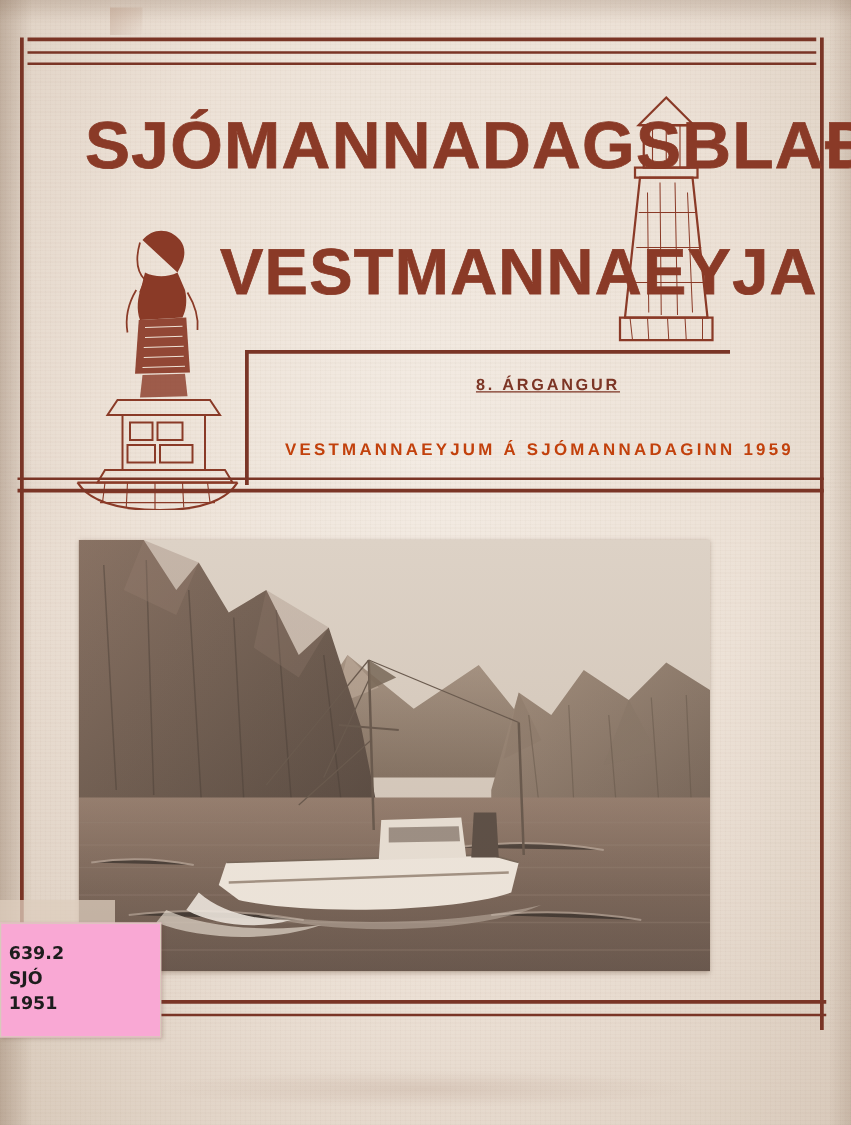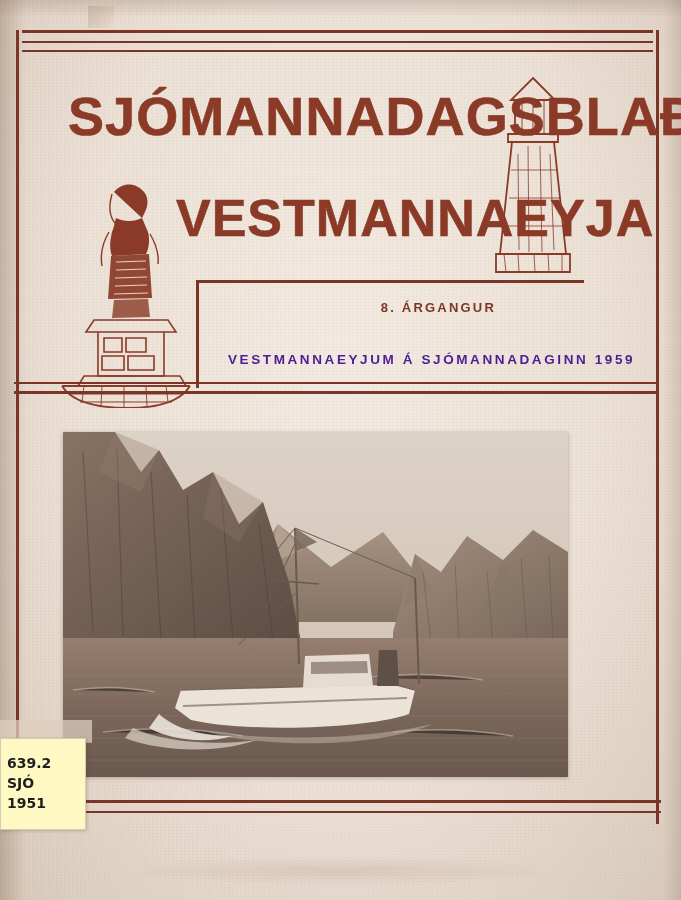--- a/index.html
+++ b/index.html
@@ -106,28 +106,29 @@
   }
 
   .volume {
     position: absolute;
     right: 92px;
     top: 238px;
     font-size: 13px;
     letter-spacing: 2.2px;
     color: #7c3525;
     font-weight: 700;
+    text-decoration: underline;
   }
   .place-date {
     position: absolute;
     left: 200px;
     top: 290px;
     font-size: 13.5px;
     letter-spacing: 2.6px;
-    color: #4c1d95;
+    color: #c2410c;
     font-weight: 700;
     white-space: nowrap;
     text-align: center;
   }
   .inner-box-h {
     position: absolute;
     left: 168px;
     right: 4px;
     top: 218px;
     height: 3px;
@@ -172,23 +173,24 @@
   }
   .photo-wrap svg { display: block; }
 
   
   .label {
     position: absolute;
     left: 0px;
     top: 738px;
     width: 84px;
     height: 90px;
-    background: #fef9c3;
+    background: #f9a8d4;
     border: 1px solid #d8cabb;
     box-shadow: 1px 1px 3px rgba(90,60,40,0.25);
+    padding-left: 43px;
   }
   .label-text {
     position: absolute;
     left: 6px;
     top: 14px;
     font-family: "DejaVu Sans", sans-serif;
     font-weight: 700;
     font-size: 14px;
     line-height: 20px;
     color: #1d1d1d;

